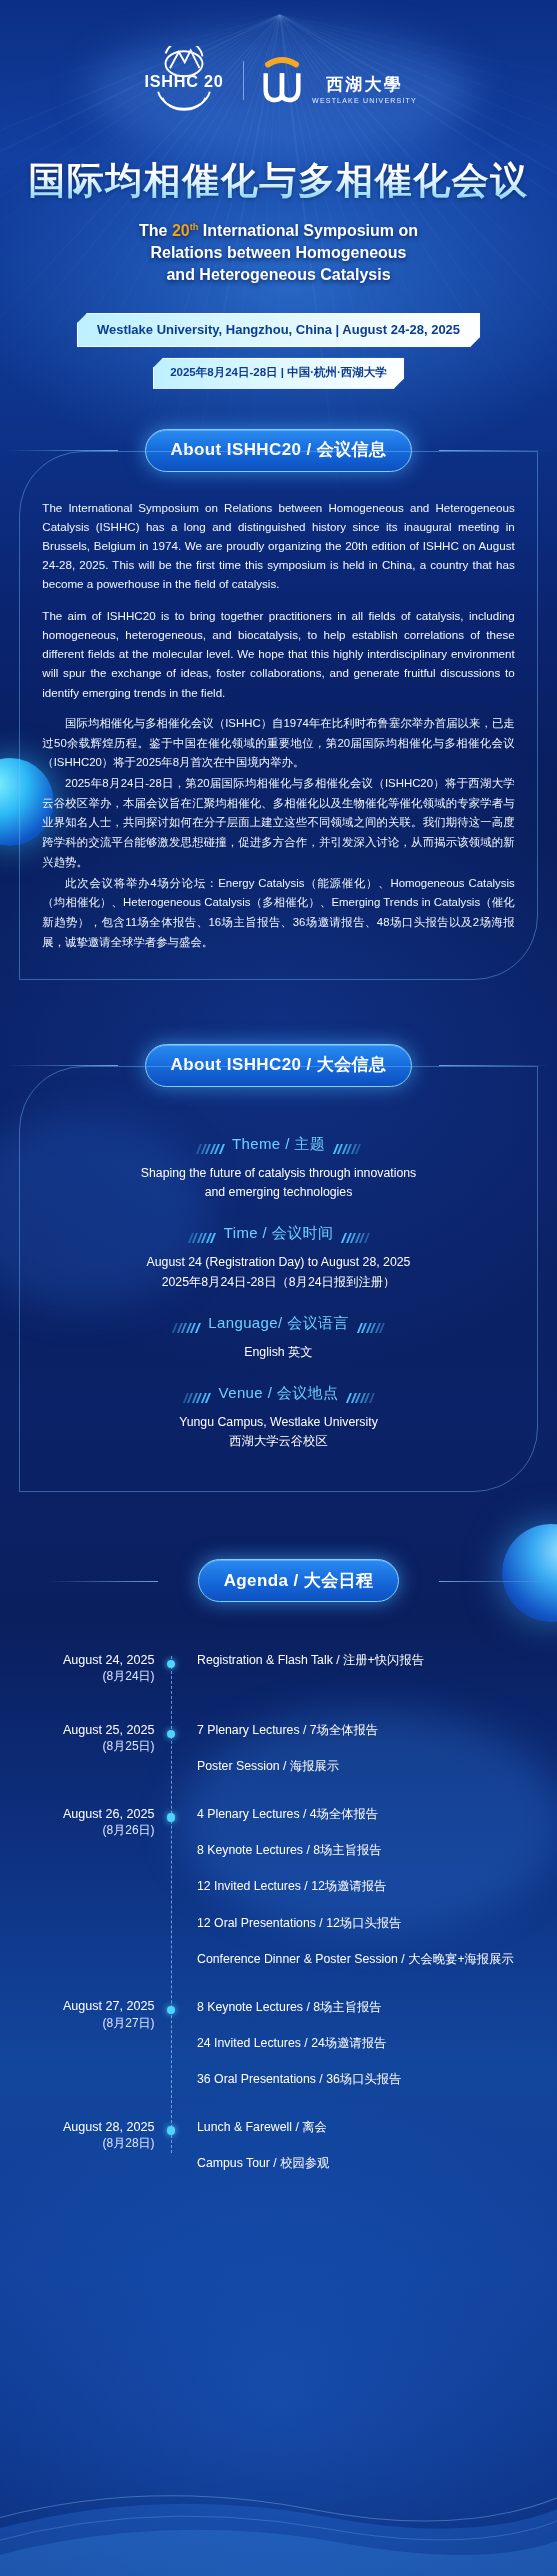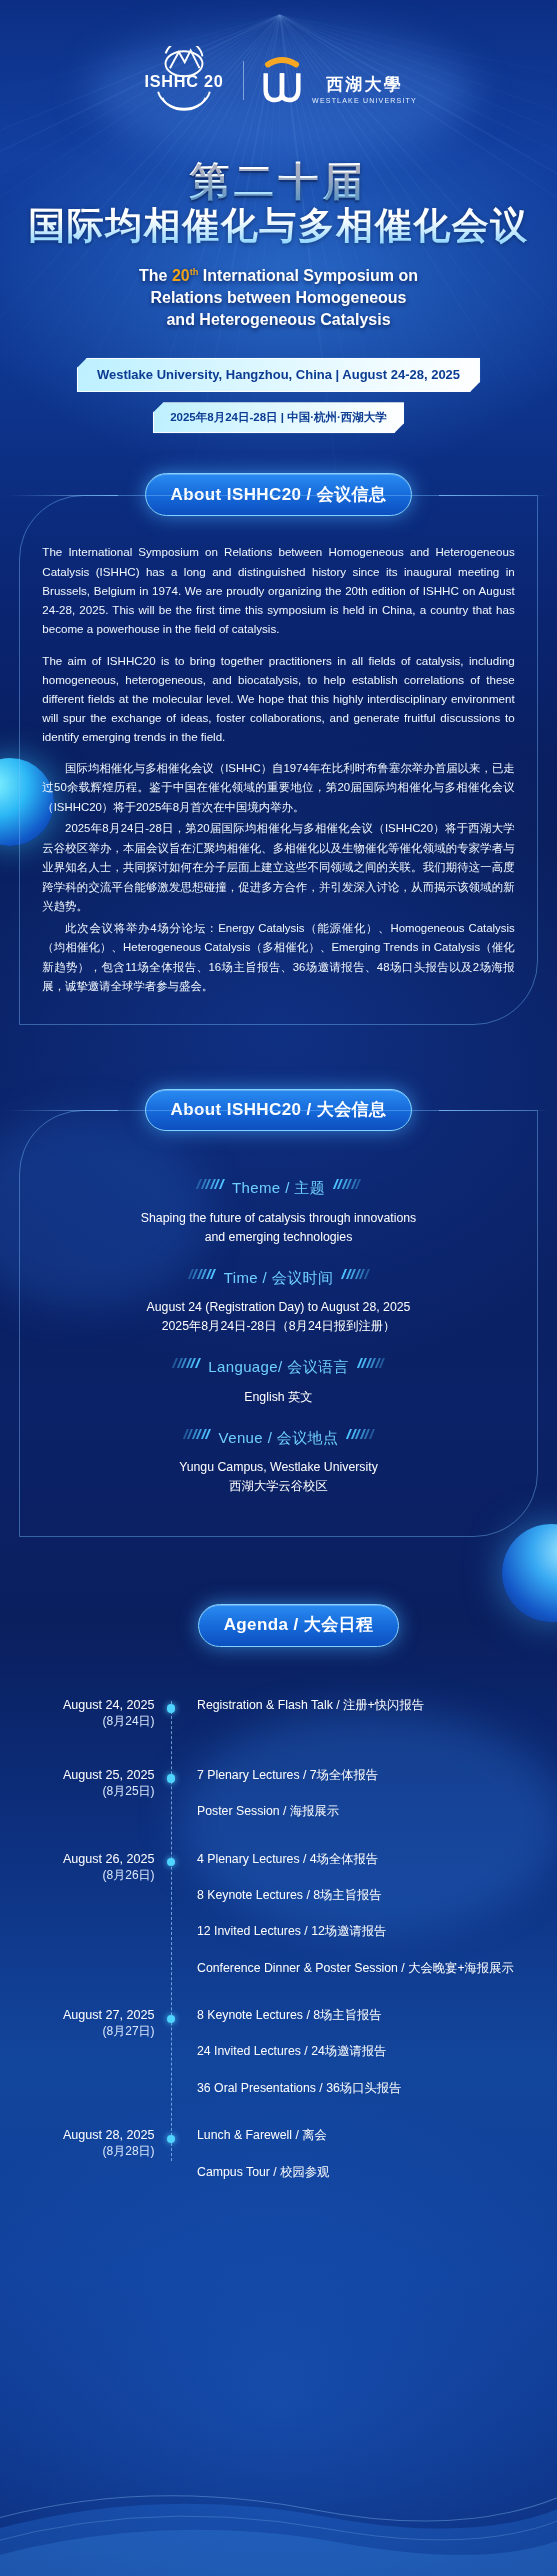--- a/index.html
+++ b/index.html
@@ -201,21 +201,21 @@
     line-height: 1.72;
     text-indent: 2em;
     text-align: justify;
     margin-bottom: 1.5px;
   }
 
   
   .info-block { text-align: center; margin-top: 22px; }
   .info-label {
     display: flex;
-    align-items: flex-start;
+    align-items: flex-end;
     justify-content: center;
     gap: 9.7px;
     font-size: 15px;
     color: #6fd0ff;
     letter-spacing: 0.4px;
     margin-bottom: 10.4px;
   }
   .slashes { display: inline-flex; gap: 3px; }
   .slashes i {
     display: block;
@@ -407,21 +407,20 @@
           <path d="M9 26 L9 48 Q9 62 22 62 Q31 62 31 52 L31 26" fill="none" stroke="#ffffff" stroke-width="6"></path>
           <path d="M31 26 L31 52 Q31 62 40 62 Q53 62 53 48 L53 26" fill="none" stroke="#ffffff" stroke-width="6"></path>
         </svg>
         <div class="wlu-marks">
           <div class="wlu-name-cn">西湖大學</div>
           <div class="wlu-name-en">WESTLAKE UNIVERSITY</div>
         </div>
       </div>
     </div>
 
-    <div class="title-cn-1">第二十届</div>
     <div class="title-cn-2">国际均相催化与多相催化会议</div>
 
     <div class="title-en">
       <span>The </span><span class="num"><span>20</span><sup>th</sup></span><span> International Symposium on</span><br>
       <span>Relations between Homogeneous</span><br>
       <span>and Heterogeneous Catalysis</span>
     </div>
 
     <div class="banner-wrap">
       <div class="banner">Westlake University, Hangzhou, China | August 24-28, 2025</div>
@@ -593,20 +592,21 @@
           <div class="day">
             <div class="day-date">
               <div class="en">August 26, 2025</div>
               <div class="cn">(8月26日)</div>
             </div>
             <span class="dot"></span>
             <div class="day-items">
               <div class="day-item">4 Plenary Lectures / 4场全体报告</div>
               <div class="day-item">8 Keynote Lectures / 8场主旨报告</div>
               <div class="day-item">12 Invited Lectures / 12场邀请报告</div>
+              <div class="day-item">12 Oral Presentations / 12场口头报告</div>
               <div class="day-item">Conference Dinner &amp; Poster Session / 大会晚宴+海报展示</div>
             </div>
           </div>
           <div class="day">
             <div class="day-date">
               <div class="en">August 27, 2025</div>
               <div class="cn">(8月27日)</div>
             </div>
             <span class="dot"></span>
             <div class="day-items">

